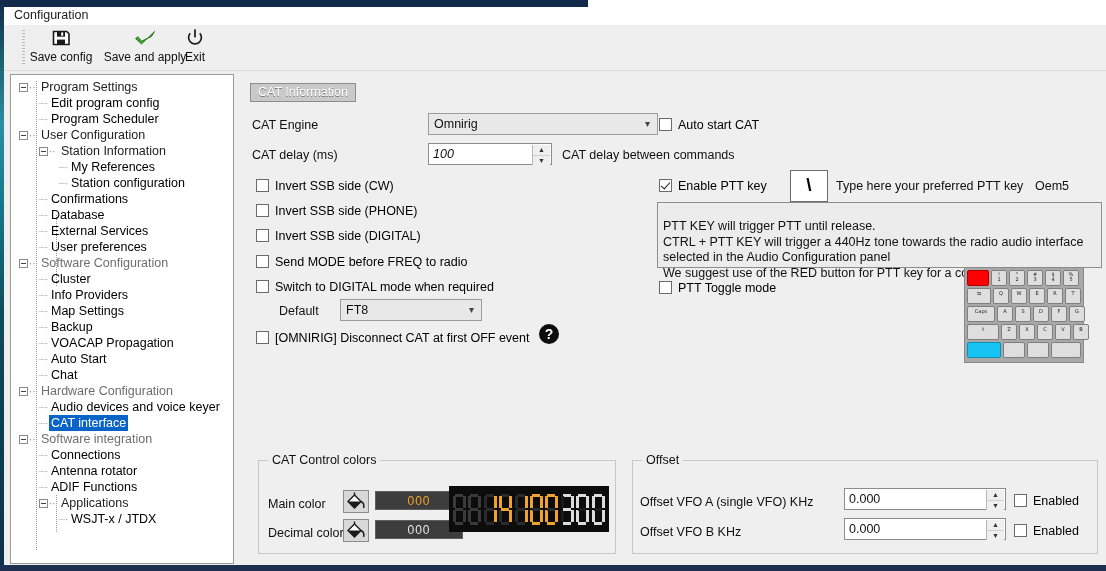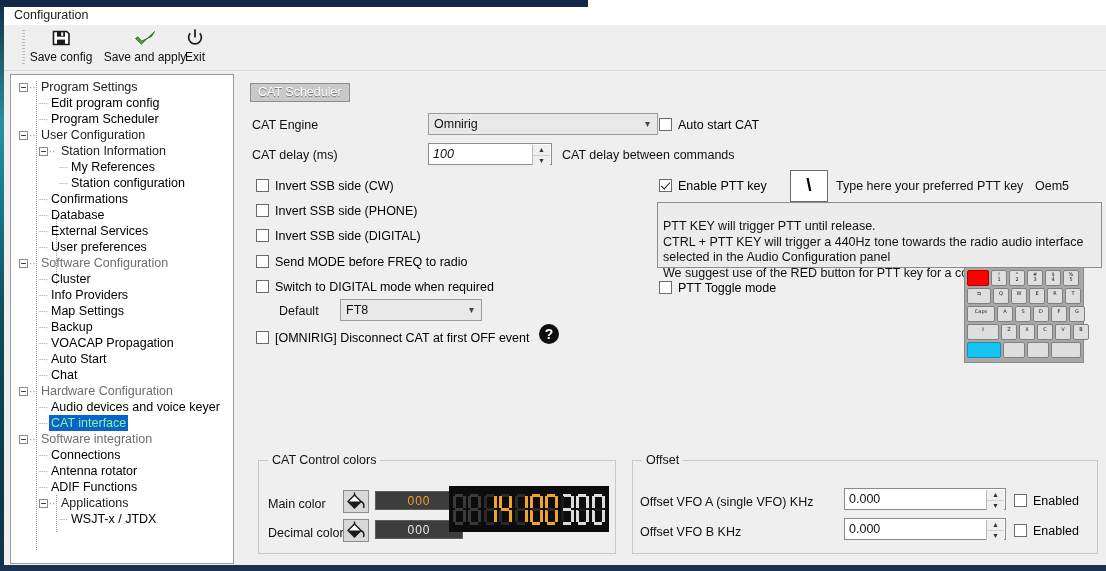--- a/index.html
+++ b/index.html
@@ -132,21 +132,21 @@
     cursor: default;
   }
   .tnode .tlabel {
     display: inline-block;
     padding: 0 2px;
   }
   .tnode.group > .tlabel { color: #222222; }
   .tnode.dim > .tlabel { color: #6e6e6e; }
   .tnode.sel > .tlabel {
     background: #0a64c8;
-    color: #86efac;
+    color: #ffffff;
   }
   .exp {
     display: inline-block;
     width: 9px; height: 9px;
     border: 1px solid #8a8a8a;
     background: #ffffff;
     position: relative;
     vertical-align: middle;
     margin-right: 1px;
     box-sizing: border-box;
@@ -484,21 +484,21 @@
         <div class="tnode"><span style="display: inline-block; width: 28px;"></span><span class="dash" style="color: rgb(154, 154, 154);">┈·</span><span class="tlabel">Connections</span></div>
         <div class="tnode"><span style="display: inline-block; width: 28px;"></span><span class="dash" style="color: rgb(154, 154, 154);">┈·</span><span class="tlabel">Antenna rotator</span></div>
         <div class="tnode"><span style="display: inline-block; width: 28px;"></span><span class="dash" style="color: rgb(154, 154, 154);">┈·</span><span class="tlabel">ADIF Functions</span></div>
         <div class="tnode group"><span style="display: inline-block; width: 28px;"></span><span class="exp"></span><span class="dash">··</span><span class="tlabel">Applications</span></div>
         <div class="tnode"><span style="display: inline-block; width: 48px;"></span><span class="dash" style="color: rgb(154, 154, 154);">┈·</span><span class="tlabel">WSJT-x / JTDX</span></div>
       </div>
   </div>
 
   <div class="content">
 
-    <div class="section-tab">CAT Scheduler</div>
+    <div class="section-tab">CAT Information</div>
 
     <div class="lbl" style="left:10px; top:44px;">CAT Engine</div>
     <div class="combo" style="left:186px; top:39px; width:230px;">
       <span>Omnirig</span>
       <span class="chev">▾</span>
     </div>
     <div class="cb" style="left:417px; top:44px;">
       <span class="box"></span><span>Auto start CAT</span>
     </div>
 

